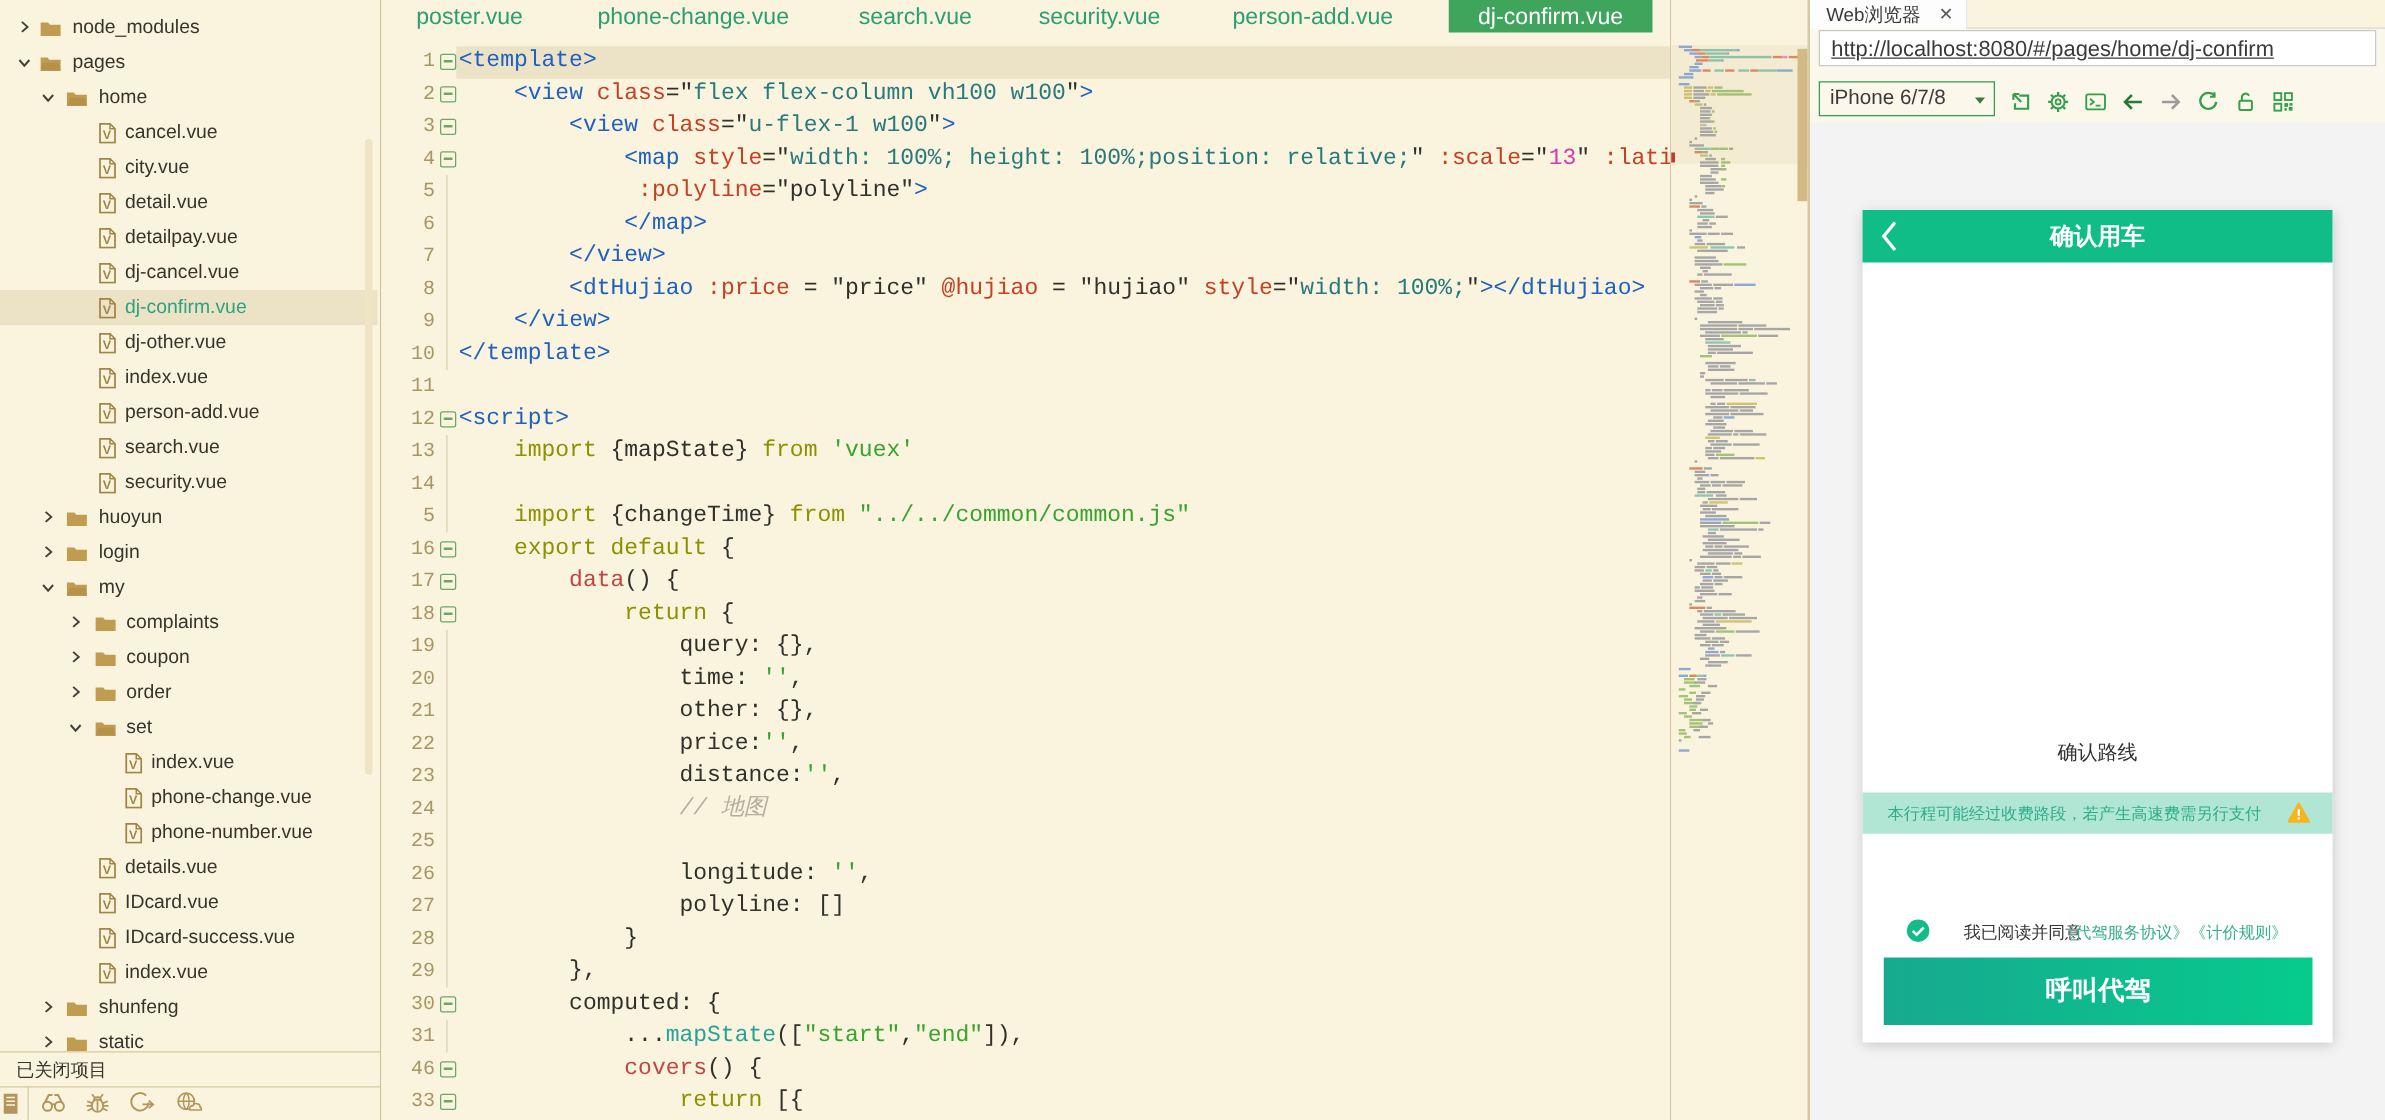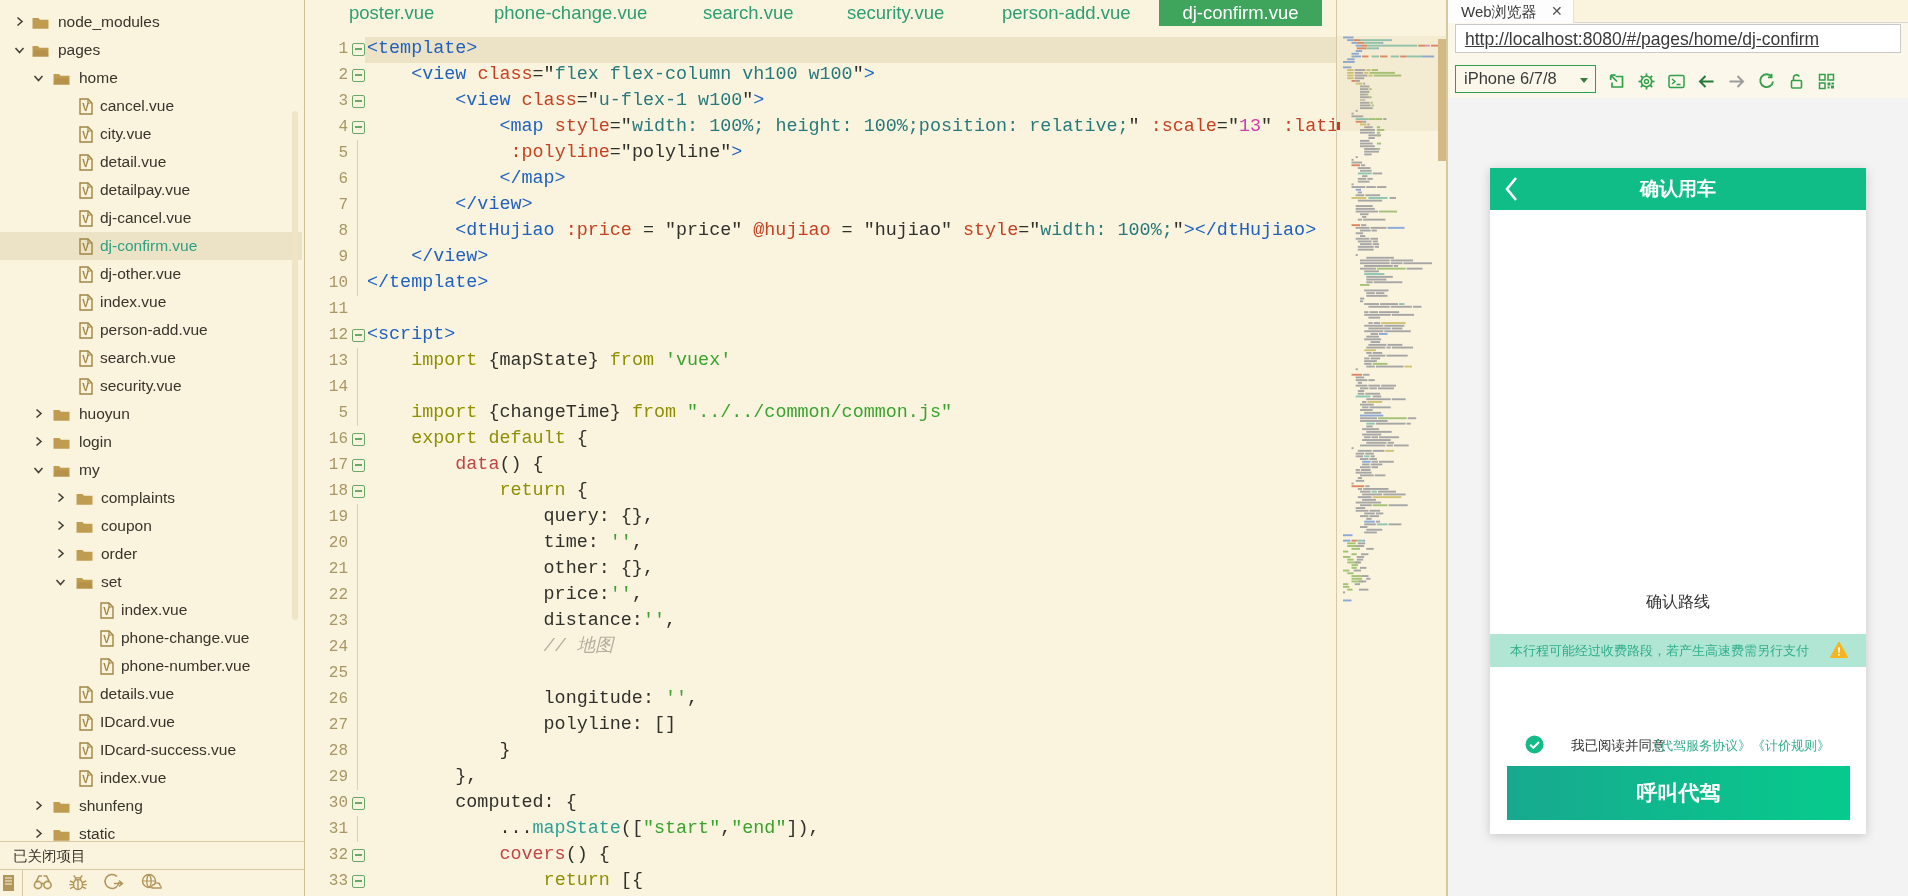--- a/index.html
+++ b/index.html
@@ -10,21 +10,21 @@
   .trow{position:absolute;height:28px;line-height:28px;font-size:15.5px;color:#37342b;white-space:nowrap;}
   .tsel{position:absolute;left:0;width:302px;height:28px;background:#ece3c6;}
   .green-name{color:#2ea182;}
   #side-scroll{position:absolute;left:292px;top:111px;width:6px;height:509px;background:#efe5c4;border-radius:3px;}
   #closedbar{position:absolute;left:0;top:841px;width:304px;height:27px;background:#faf4df;border-top:1px solid #d6c9a4;border-bottom:1px solid #d6c9a4;}
   #closedbar span{position:absolute;left:13px;top:5px;font-size:14.5px;color:#37342b;}
   #sidefoot{position:absolute;left:0;top:869px;width:304px;height:27px;}
   
   #editor{position:absolute;left:305px;top:0;width:1032px;height:896px;background:#faf4df;overflow:hidden;}
   #editor-border{position:absolute;left:1336px;top:0;width:1px;height:896px;background:#d5c8a2;}
-  .tab{position:absolute;top:0;height:26px;line-height:26px;font-size:18.5px;color:#2c9e72;margin-left:16px;}
+  .tab{position:absolute;top:0;height:26px;line-height:26px;font-size:18.5px;color:#2c9e72;}
   #activetab{position:absolute;left:854px;top:0;width:163px;height:26px;background:#3fa45c;color:#fff;
      text-align:center;line-height:26px;font-size:18.5px;}
   #curline{position:absolute;left:60px;top:37px;width:972px;height:26px;background:#ece3c6;}
   .lnum{position:absolute;width:30px;text-align:right;font-family:"Liberation Mono",monospace;font-size:16px;color:#a89663;line-height:26px;}
   .fsq{position:absolute;width:11px;height:11px;border:1.4px solid #69a869;border-radius:2px;}
   .fsq:after{content:"";position:absolute;left:2px;top:4.3px;width:7px;height:1.4px;background:#69a869;}
   .gline{position:absolute;width:1px;background:#d8d0b4;}
   .cl{position:absolute;left:62px;font-family:"Liberation Mono",monospace;font-size:18.4px;line-height:26px;white-space:pre;color:#30312b;}
   .cB{color:#2061c0;} 
   .cR{color:#c54122;} 
@@ -359,21 +359,21 @@
 <div class="lnum" style="left:13px;top:712px">27</div>
 <div class="gline" style="left:52px;top:712px;height:26px"></div>
 <div class="lnum" style="left:13px;top:738px">28</div>
 <div class="gline" style="left:52px;top:738px;height:26px"></div>
 <div class="lnum" style="left:13px;top:764px">29</div>
 <div class="gline" style="left:52px;top:764px;height:26px"></div>
 <div class="lnum" style="left:13px;top:790px">30</div>
 <div class="fsq" style="left:47px;top:797px"></div>
 <div class="lnum" style="left:13px;top:816px">31</div>
 <div class="gline" style="left:52px;top:816px;height:26px"></div>
-<div class="lnum" style="left:13px;top:842px">32</div>
+<div class="lnum" style="left:13px;top:842px">46</div>
 <div class="fsq" style="left:47px;top:849px"></div>
 <div class="lnum" style="left:13px;top:868px">33</div>
 <div class="fsq" style="left:47px;top:875px"></div>
 <div class="cl" style="top:36px"><span class="cB">&lt;template&gt;</span></div>
 <div class="cl" style="top:62px">    <span class="cB">&lt;view</span> <span class="cR">class</span>="<span class="cT">flex flex-column vh100 w100</span>"<span class="cB">&gt;</span></div>
 <div class="cl" style="top:88px">        <span class="cB">&lt;view</span> <span class="cR">class</span>="<span class="cT">u-flex-1 w100</span>"<span class="cB">&gt;</span></div>
 <div class="cl" style="top:114px">            <span class="cB">&lt;map</span> <span class="cR">style</span>="<span class="cT">width: 100%; height: 100%;position: relative;</span>" <span class="cR">:scale</span>="<span class="cM">13</span>" <span class="cR">:latitude</span>="latitude" ="longitude"</div>
 <div class="cl" style="top:140px">             <span class="cR">:polyline</span>="polyline"<span class="cB">&gt;</span></div>
 <div class="cl" style="top:166px">            <span class="cB">&lt;/map&gt;</span></div>
 <div class="cl" style="top:192px">        <span class="cB">&lt;/view&gt;</span></div>

